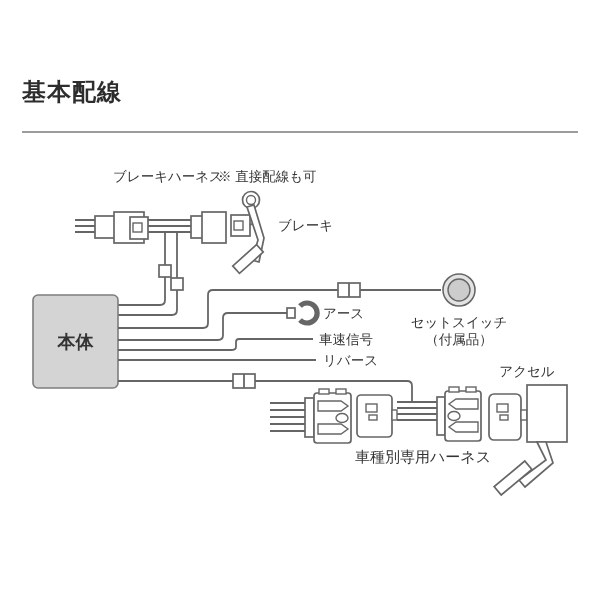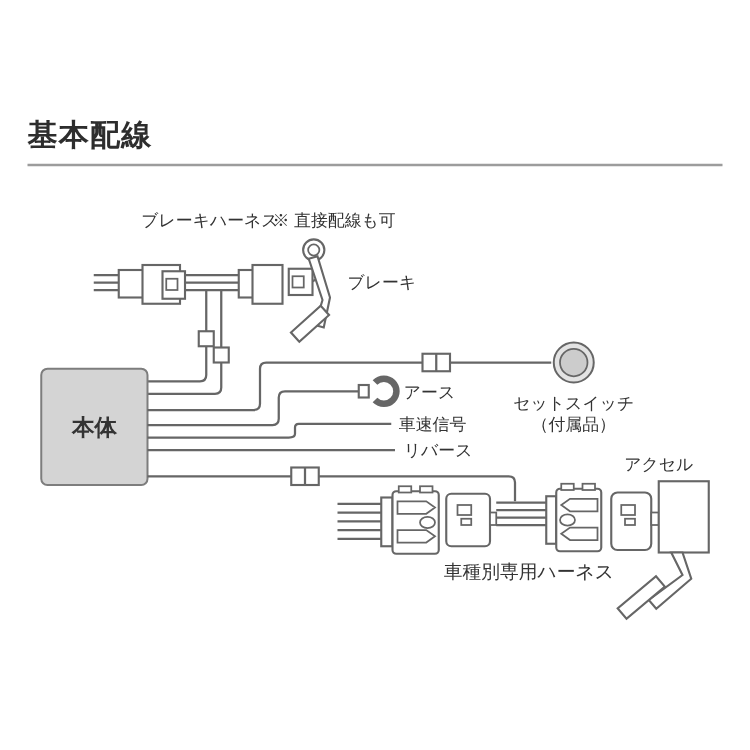--- a/index.html
+++ b/index.html
@@ -1,21 +1,21 @@
 <!DOCTYPE html>
 <html style="--line: #666666; --text: #333333; --title: #2d2d2d; --rule: #9c9c9c; --unit-fill: #d4d4d4; --switch-outer-fill: #e3e3e3; --switch-inner-fill: #cccccc;"><head>
 <meta charset="utf-8">
 <style>
   html,body{margin:0;padding:0;}
   body{
     width:600px;height:600px;background:#ffffff;position:relative;overflow:hidden;
     font-family:"Liberation Sans", sans-serif;
   }
   .page-title{
-    position:absolute;left:22px;top:92px;
+    position:absolute;left:22px;top:76px;
     font-size:24px;font-weight:bold;color:var(--title,#2d2d2d);letter-spacing:1px;
   }
   .title-rule{
     position:absolute;left:22px;top:131px;width:556px;height:2px;
     background:var(--rule,#9c9c9c);
   }
   svg{position:absolute;left:0;top:0;}
   .wire{fill:none;stroke:var(--line,#666);stroke-width:1.8;}
   .box{fill:#ffffff;stroke:var(--line,#666);stroke-width:1.7;}
   .boxthin{fill:#ffffff;stroke:var(--line,#666);stroke-width:1.4;}

